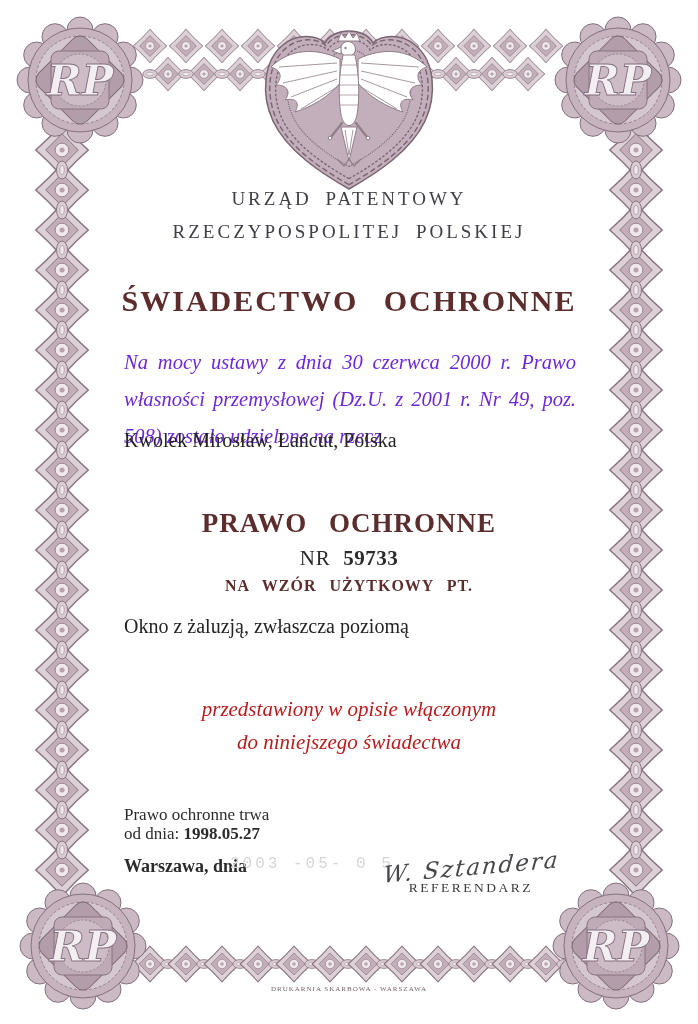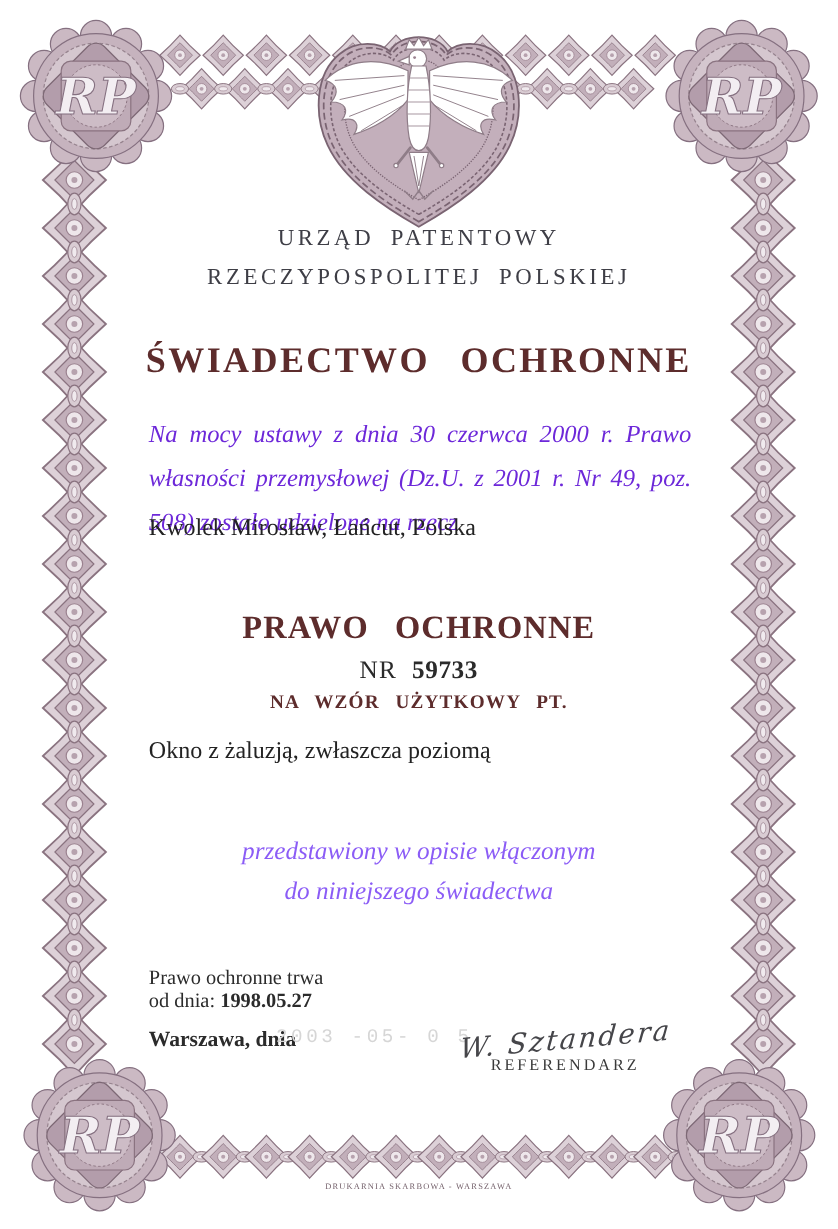--- a/index.html
+++ b/index.html
@@ -11,21 +11,21 @@
   .issuer{font-size:19px;letter-spacing:3px;color:#3e3e46;word-spacing:6px;}
   .doc-title{font-size:30px;font-weight:bold;color:#5d2c2c;letter-spacing:2px;word-spacing:16px;}
   .legal{left:124px;width:452px;font-size:20.5px;font-style:italic;line-height:37px;
          text-align:justify;color:#6d28d9;}
   .grantee{left:124px;font-size:20px;color:#232323;}
   .grant-head{font-size:27px;font-weight:bold;color:#5d2c2c;letter-spacing:1px;word-spacing:14px;}
   .nr-line{font-size:21px;color:#2b2b2b;letter-spacing:1px;}
   .nr-line b{letter-spacing:0.5px;}
   .subj-head{font-size:16px;font-weight:bold;color:#5d2c2c;letter-spacing:1px;word-spacing:8px;}
   .subject{left:124px;font-size:20px;color:#232323;}
-  .desc{font-size:21px;font-style:italic;color:#8b5cf6;}
+  .desc{font-size:21px;font-style:italic;color:#b91c1c;}
   .validity{left:124px;font-size:17px;line-height:19px;color:#2b2b2b;}
   .place{left:124px;font-size:18px;font-weight:bold;color:#2b2b2b;}
   .stamp{left:230px;font-family:Liberation Mono, monospace;font-size:16px;
          color:#d6d6d6;letter-spacing:3px;}
   .sigcol{left:378px;width:186px;text-align:center;}
   .auth{font-size:20px;font-style:italic;color:#2b2b31;white-space:nowrap;}
   .handsig{display:inline-block;font-family:"DejaVu Serif",serif;font-style:italic;
            font-size:23px;color:#46464a;transform:rotate(-5deg) skewX(-10deg);
            letter-spacing:2px;}
   .signame{font-size:17px;font-style:italic;color:#2b2b2b;letter-spacing:0.5px;}

